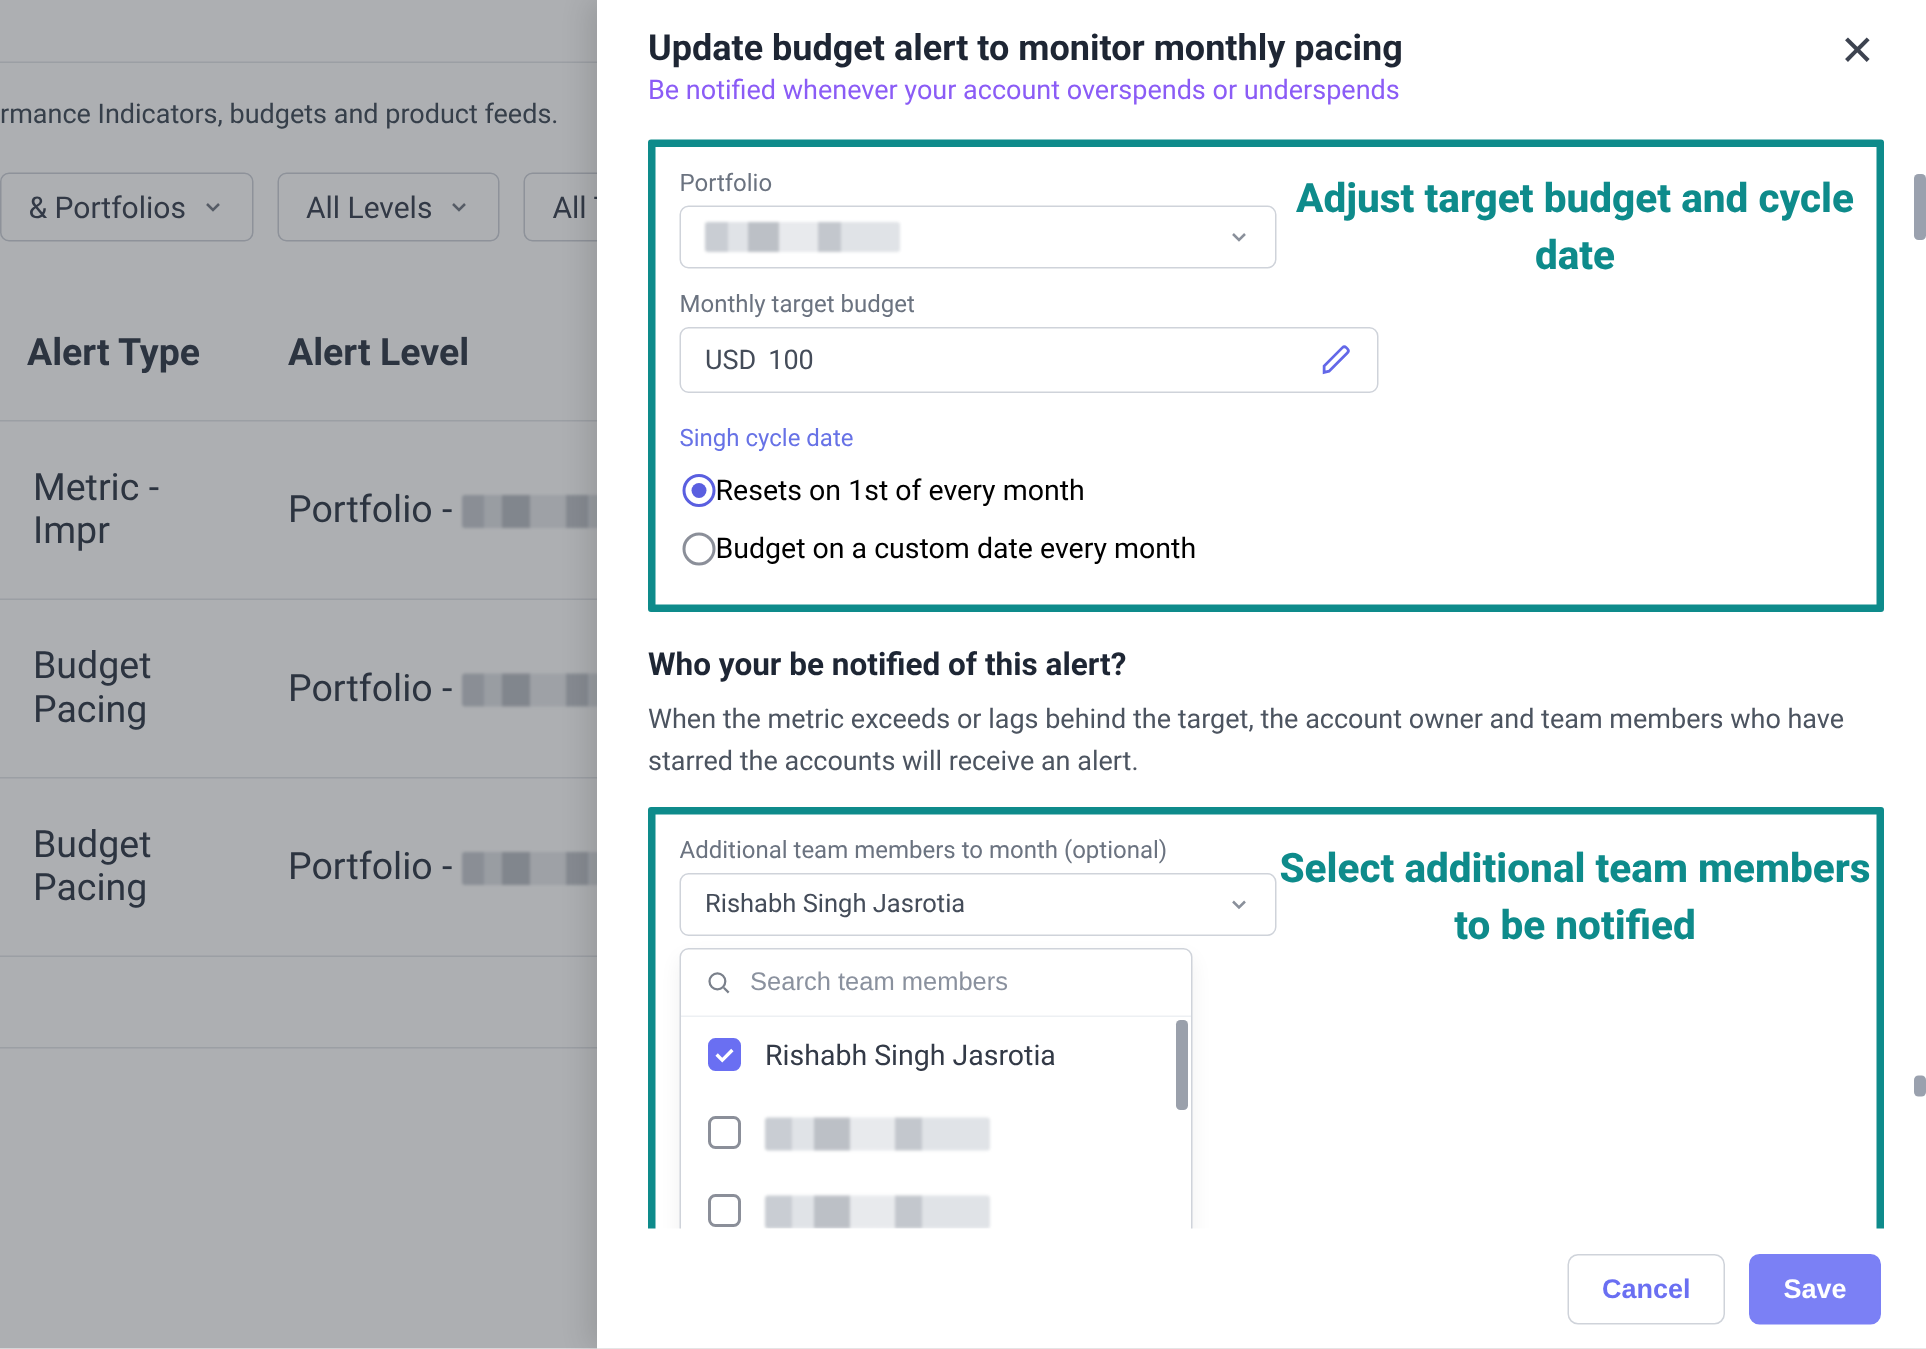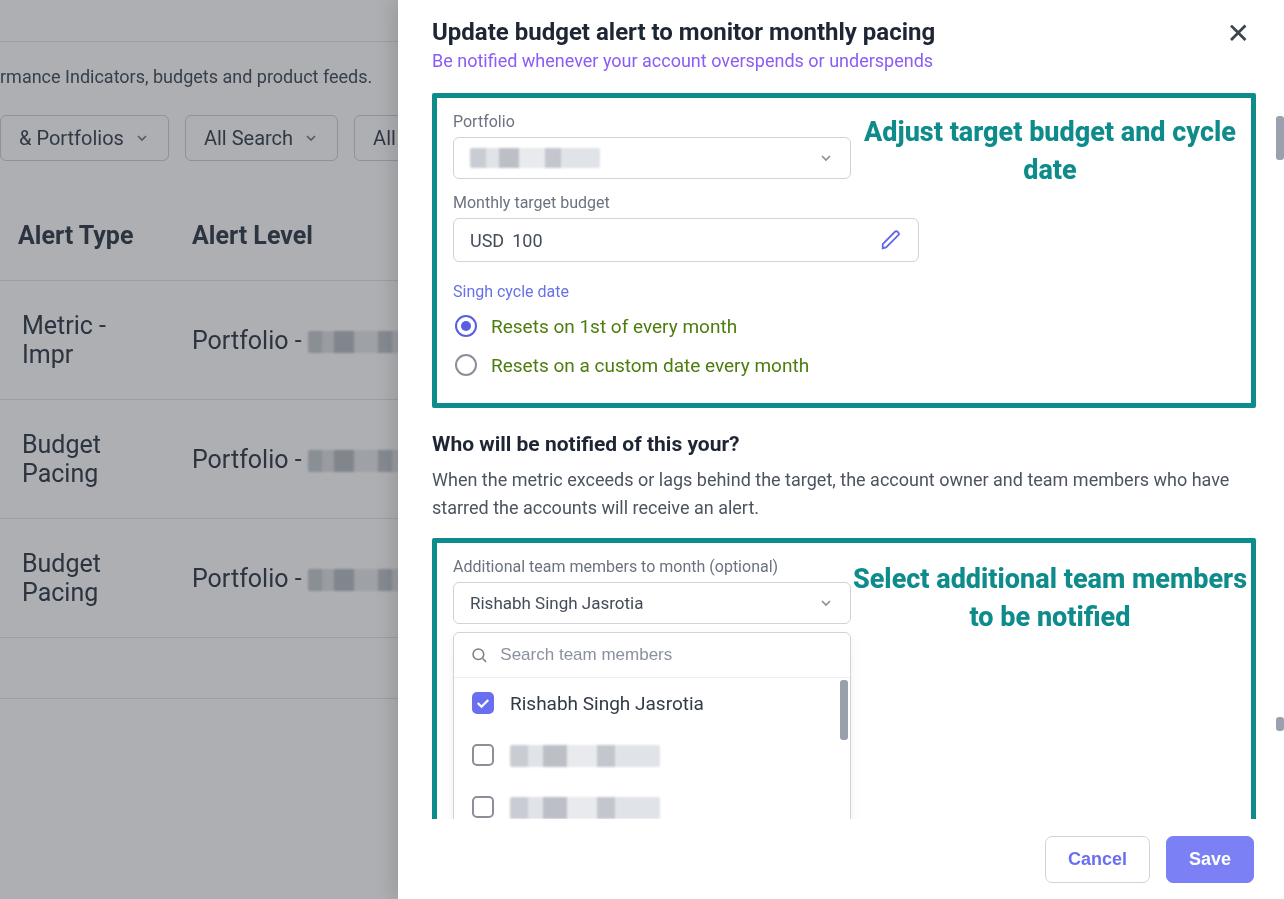--- a/index.html
+++ b/index.html
@@ -103,39 +103,39 @@
     .budget-input {
       display: flex; align-items: center; justify-content: space-between;
       border: 1px solid #cfd3da; border-radius: 6px;
       padding: 10px 16px; width: 466px; font-size: 18px; color: #444c59;
       margin-top: 4px; background: #fff;
     }
     .budget-input .lead { display: flex; gap: 8px; }
     .pencil { color: #6368e8; }
 
     .field-sub { font-size: 16px; color: #6772e6; margin-top: 20px; margin-bottom: 6px; }
-    .radio-row { display: flex; align-items: flex-start; gap: 14px; padding: 8px 2px; font-size: 19px; color: #4d7c0f; }
+    .radio-row { display: flex; align-items: flex-end; padding: 8px 2px; font-size: 19px; color: #000000; }
     .radio {
       width: 22px; height: 22px; border: 2px solid #8b8f99; border-radius: 50%;
       position: relative; flex-shrink: 0;
     }
     .radio.checked { border-color: #5a5fe0; }
     .radio.checked::after {
       content: ""; position: absolute; inset: 4px; border-radius: 50%; background: #5a5fe0;
     }
 
     .section-h2 { font-size: 21px; font-weight: 700; color: #1e2634; margin-top: 24px; }
     .section-p { font-size: 18px; color: #4c5460; margin-top: 10px; line-height: 1.55; }
 
     .callout-box.two { margin-top: 16px; padding:14px 16px 0 16px; }
     .callout2-inner { width: 398px; }
 
     .dropdown-panel {
       margin-top: 8px; border: 1px solid #cfd3da; border-radius: 6px;
-      background: #fff; width: 398px;
+      background: #fff; width: 342px;
       box-shadow: 0 6px 14px rgba(0,0,0,.06);
     }
     .search-row {
       display: flex; align-items: center; gap: 12px;
       padding: 12px 16px; border-bottom: 1px solid #edf0f3;
     }
     .search-row input {
       border: none; outline: none; font-size: 17px; color: #555d6b; width: 100%;
     }
     .search-row input::placeholder { color: #8a919e; }
@@ -186,21 +186,21 @@
     <div style="padding-left:0;">
       <div class="bd-desc">rmance Indicators, budgets and product feeds.</div>
       <div class="bd-filterbar">
         <div class="bd-filter">
           <span>&amp; Portfolios</span>
           <svg class="chev-down" viewBox="0 0 24 24" fill="none" stroke="#7a808b" stroke-width="2.5">
               <polyline points="6 9 12 15 18 9"></polyline>
             </svg>
         </div>
         <div class="bd-filter">
-          <span>All Search</span>
+          <span>All Levels</span>
           <svg class="chev-down" viewBox="0 0 24 24" fill="none" stroke="#7a808b" stroke-width="2.5">
               <polyline points="6 9 12 15 18 9"></polyline>
             </svg>
         </div>
         <div class="bd-filter">
           <span>All T</span>
         </div>
       </div>
 
       <table class="bd-table">
@@ -266,25 +266,25 @@
           </svg>
       </div>
 
       <div class="field-sub">Singh cycle date</div>
       <div class="radio-row">
         <span class="radio checked"></span>
         <span>Resets on 1st of every month</span>
       </div>
       <div class="radio-row">
         <span class="radio"></span>
-        <span>Resets on a custom date every month</span>
+        <span>Budget on a custom date every month</span>
       </div>
     </div>
 
-    <div class="section-h2">Who will be notified of this your?</div>
+    <div class="section-h2">Who your be notified of this alert?</div>
     <div class="section-p">When the metric exceeds or lags behind the target, the account owner and team members who have starred the accounts will receive an alert.</div>
 
     <div class="callout-box two">
       <div class="callout-label l2">Select additional team members to be notified</div>
       <div class="callout2-inner">
         <div class="field-label">Additional team members to month (optional)</div>
         <div class="select">
           <span>Rishabh Singh Jasrotia</span>
           <svg class="chev" viewBox="0 0 24 24" fill="none" stroke="#8a909b" stroke-width="2.5">
               <polyline points="6 9 12 15 18 9"></polyline>

